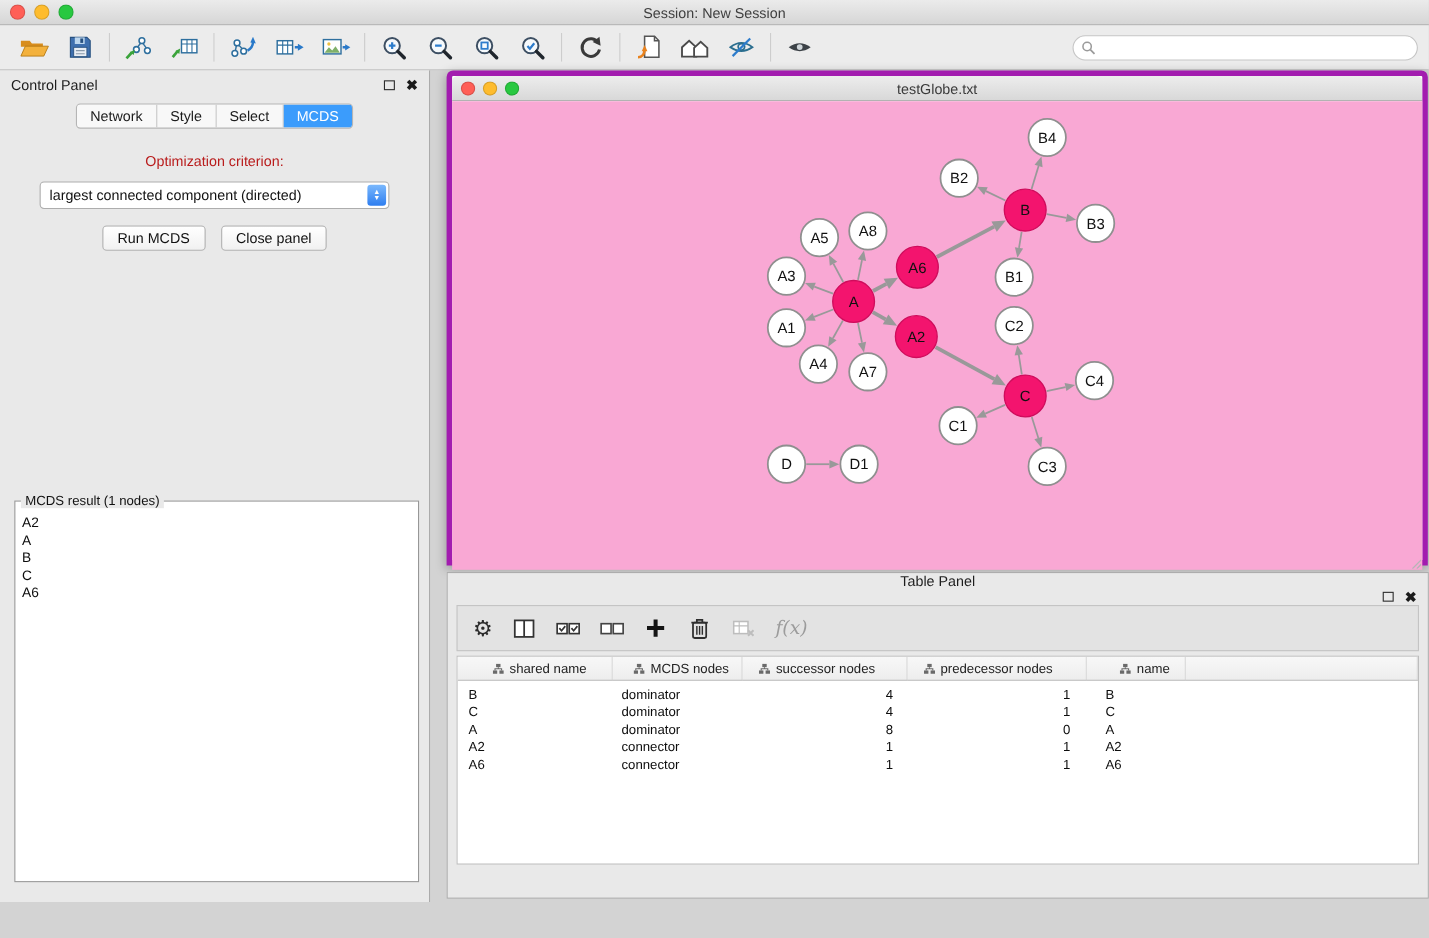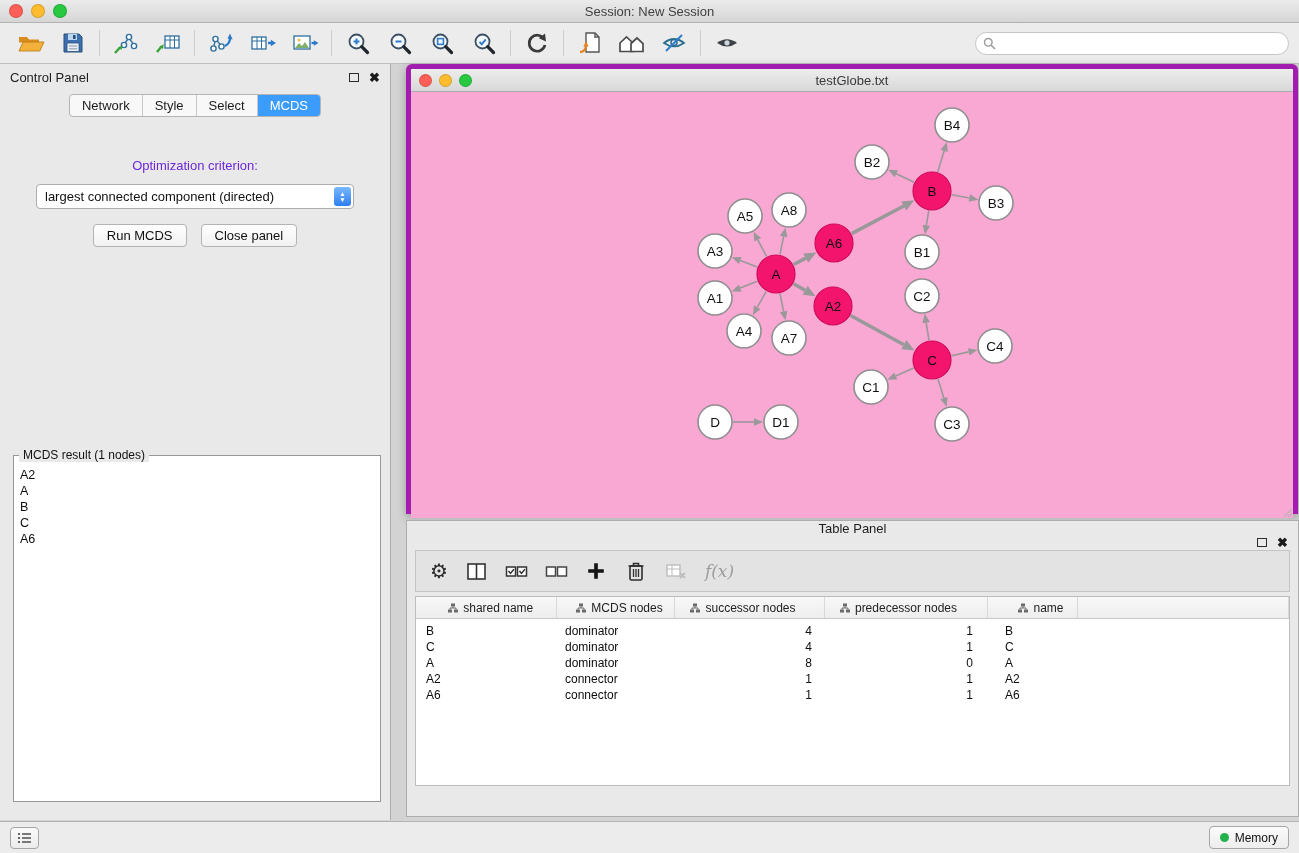--- a/index.html
+++ b/index.html
@@ -31,21 +31,21 @@
   .panel-header{height:26px;display:flex;align-items:center;padding:0 10px;font-size:13px;color:#1d1d1d;}
   .win-icons{margin-left:auto;display:flex;gap:10px;align-items:center;}
   .float-icon{width:8px;height:7px;border:1.5px solid #2c2c2c;display:inline-block;}
   .close-icon{font-size:13px;font-weight:bold;color:#1a1a1a;line-height:1;}
   .tabs-row{display:flex;justify-content:center;padding:4px 0 6px;}
   .segmented{display:inline-flex;background:#f8f8f8;border:1px solid #b5b5b5;border-radius:4px;overflow:hidden;}
   .seg-tab{padding:3px 12px;font-size:13px;color:#1c1c1c;border-right:1px solid #c8c8c8;}
   .seg-tab:last-child{border-right:none;}
   .seg-tab.active{background:#3b9cfc;color:#fff;}
   .cp-upper{display:flex;flex-direction:column;align-items:center;}
-  .opt-label{font-size:13px;color:#6d28d9;margin-top:35px;}
+  .opt-label{font-size:13px;color:#b91c1c;margin-top:16px;}
   .dropdown{width:316px;height:23px;margin-top:11px;background:#fff;border:1px solid #adadad;
     border-radius:4px;display:flex;align-items:center;font-size:13px;color:#111;}
   .dropdown .dtext{flex:1;padding-left:8px;white-space:nowrap;overflow:hidden;}
   .dstep{width:17px;height:19px;margin-right:2px;border-radius:3px;
     background:linear-gradient(#7ab8fd,#2e7ef0);display:flex;flex-direction:column;
     align-items:center;justify-content:center;color:#fff;}
   .dstep span{font-size:6.5px;line-height:5.5px;}
   .btn-row{display:flex;gap:14px;margin-top:15px;}
   .mac-btn{background:linear-gradient(#ffffff,#f1f1f1);border:1px solid #b3b3b3;border-radius:4px;
     padding:3px 13px;font-size:13px;color:#111;}
@@ -569,30 +569,14 @@
               <td class="c2">1</td>
               <td class="c3">1</td>
               <td class="c4">A6</td>
               <td></td>
             </tr>
           </tbody>
       </table>
     </div>
   </div>
 
-  <div class="statusbar">
-    <span class="menu-btn">
-      <svg width="15" height="12" viewBox="0 0 15 12">
-        <circle cx="2" cy="2" r="1.1" fill="#444"></circle>
-          <line x1="5" y1="2" x2="14" y2="2" stroke="#444" stroke-width="1.4"></line>
-        <circle cx="2" cy="6" r="1.1" fill="#444"></circle>
-          <line x1="5" y1="6" x2="14" y2="6" stroke="#444" stroke-width="1.4"></line>
-        <circle cx="2" cy="10" r="1.1" fill="#444"></circle>
-          <line x1="5" y1="10" x2="14" y2="10" stroke="#444" stroke-width="1.4"></line>
-      </svg>
-    </span>
-    <span class="memory-btn">
-      <span class="green-dot"></span>
-      <span>Memory</span>
-    </span>
-  </div>
 
 </div>
 
 </body></html>

